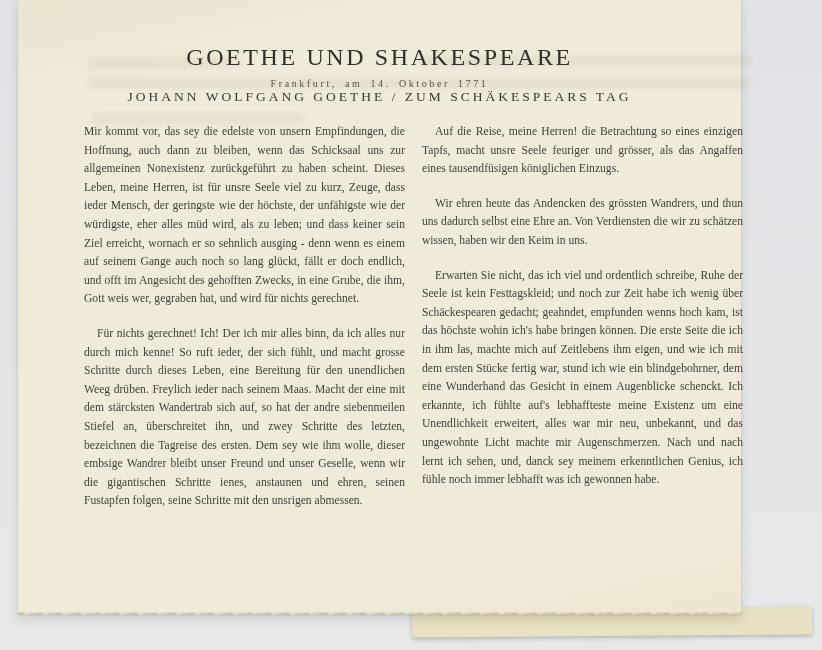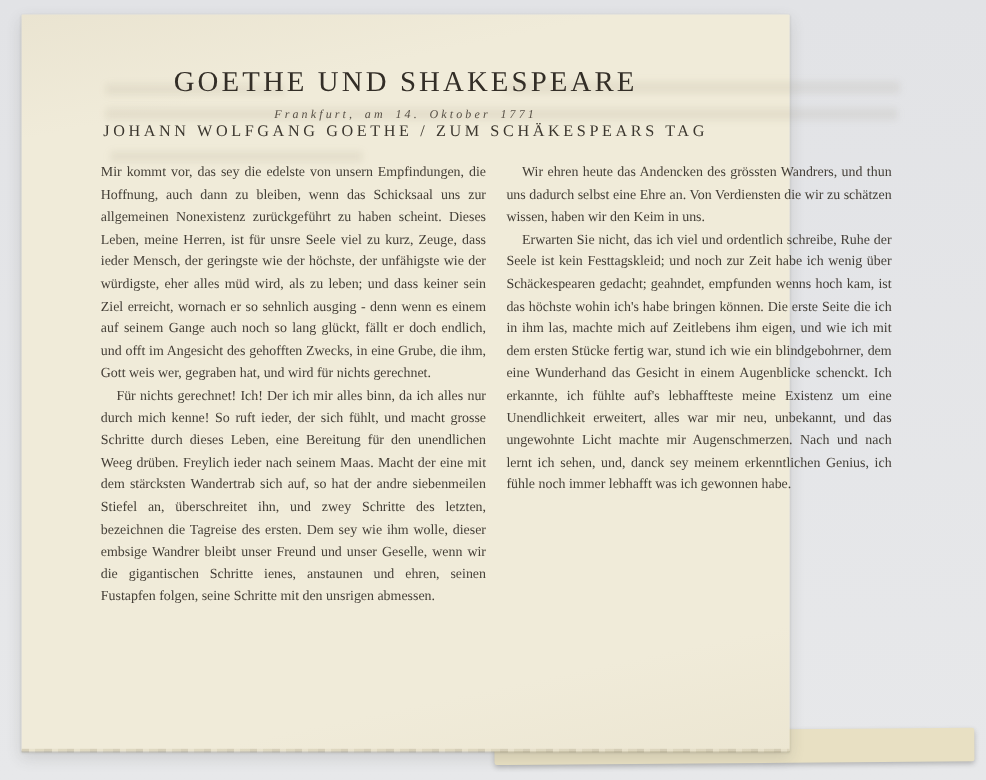--- a/index.html
+++ b/index.html
@@ -26,22 +26,22 @@
     width: 400px;
     height: 28px;
     background: var(--undersheet, #e8e0c3);
     transform: rotate(-0.45deg);
     border-radius: 2px;
     box-shadow: 0 2px 4px rgba(60,60,55,0.30);
   }
   .paper {
     position: absolute;
     left: 18px;
-    top: 12px;
-    width: 640px;
+    top: 0;
+    width: 723px;
     height: 614px;
     background:
       linear-gradient(168deg, #eae4d1 0%, var(--paper, #f0ebd9) 14%, var(--paper, #f0ebd9) 86%, #ece6d2 100%);
     box-shadow:
       0 1px 2px rgba(70,70,60,0.18),
       0 5px 12px rgba(70,70,60,0.16);
     border-radius: 1px;
   }
   
   .deckle {
@@ -77,21 +77,20 @@
   }
   .title {
     font-size: 24px;
     font-weight: normal;
     letter-spacing: 2.6px;
     margin: 0;
     color: var(--titleInk, #332e27);
     white-space: nowrap;
   }
   .dateline {
-    font-style: italic;
     font-size: 10px;
     letter-spacing: 2.6px;
     word-spacing: 3px;
     margin-top: 7px;
     color: #575046;
     white-space: nowrap;
   }
   .byline {
     font-size: 13.5px;
     letter-spacing: 3px;
@@ -108,21 +107,21 @@
     width: 321px;
     flex: 0 0 321px;
   }
   .para {
     margin: 0;
     font-size: 11.6px;
     line-height: 18.6px;
     text-align: justify;
     color: var(--ink, #433e36);
   }
-  .para + .para { margin-top: 0; }
+  .para + .para { margin-top: 16px; }
   .para.indent { text-indent: 13px; }
 </style>
 </head>
 <body style="--bg: #e2e3e6; --bg2: #e7e8ea; --paper: #f0ebd9; --undersheet: #e8e0c3; --ink: #433e36; --titleInk: #332e27;">
 
 <div class="photo">
 
   <div class="undersheet"></div>
 
   <div class="paper">
@@ -136,20 +135,21 @@
       <h1 class="title">GOETHE UND SHAKESPEARE</h1>
       <div class="dateline">Frankfurt, am 14. Oktober 1771</div>
       <div class="byline">JOHANN WOLFGANG GOETHE / ZUM SCHÄKESPEARS TAG</div>
 
       <div class="columns">
         <div class="column">
             <p class="para">Mir kommt vor, das sey die edelste von unsern Empfindungen, die Hoffnung, auch dann zu bleiben, wenn das Schicksaal uns zur allgemeinen Nonexistenz zurückgeführt zu haben scheint. Dieses Leben, meine Herren, ist für unsre Seele viel zu kurz, Zeuge, dass ieder Mensch, der geringste wie der höchste, der unfähigste wie der würdigste, eher alles müd wird, als zu leben; und dass keiner sein Ziel erreicht, wornach er so sehnlich ausging - denn wenn es einem auf seinem Gange auch noch so lang glückt, fällt er doch endlich, und offt im Angesicht des gehofften Zwecks, in eine Grube, die ihm, Gott weis wer, gegraben hat, und wird für nichts gerechnet.</p>
             <p class="para indent">Für nichts gerechnet! Ich! Der ich mir alles binn, da ich alles nur durch mich kenne! So ruft ieder, der sich fühlt, und macht grosse Schritte durch dieses Leben, eine Bereitung für den unendlichen Weeg drüben. Freylich ieder nach seinem Maas. Macht der eine mit dem stärcksten Wandertrab sich auf, so hat der andre siebenmeilen Stiefel an, überschreitet ihn, und zwey Schritte des letzten, bezeichnen die Tagreise des ersten. Dem sey wie ihm wolle, dieser embsige Wandrer bleibt unser Freund und unser Geselle, wenn wir die gigantischen Schritte ienes, anstaunen und ehren, seinen Fustapfen folgen, seine Schritte mit den unsrigen abmessen.</p>
           </div>
         <div class="column">
+            <p class="para indent">Auf die Reise, meine Herren! die Betrachtung so eines einzigen Tapfs, macht unsre Seele feuriger und grösser, als das Angaffen eines tausendfüsigen königlichen Einzugs.</p>
             <p class="para indent">Wir ehren heute das Andencken des grössten Wandrers, und thun uns dadurch selbst eine Ehre an. Von Verdiensten die wir zu schätzen wissen, haben wir den Keim in uns.</p>
             <p class="para indent">Erwarten Sie nicht, das ich viel und ordentlich schreibe, Ruhe der Seele ist kein Festtagskleid; und noch zur Zeit habe ich wenig über Schäckespearen gedacht; geahndet, empfunden wenns hoch kam, ist das höchste wohin ich's habe bringen können. Die erste Seite die ich in ihm las, machte mich auf Zeitlebens ihm eigen, und wie ich mit dem ersten Stücke fertig war, stund ich wie ein blindgebohrner, dem eine Wunderhand das Gesicht in einem Augenblicke schenckt. Ich erkannte, ich fühlte auf's lebhaffteste meine Existenz um eine Unendlichkeit erweitert, alles war mir neu, unbekannt, und das ungewohnte Licht machte mir Augenschmerzen. Nach und nach lernt ich sehen, und, danck sey meinem erkenntlichen Genius, ich fühle noch immer lebhafft was ich gewonnen habe.</p>
           </div>
       </div>
     </div>
 
     <div class="deckle"></div>
   </div>
 </div>
 

